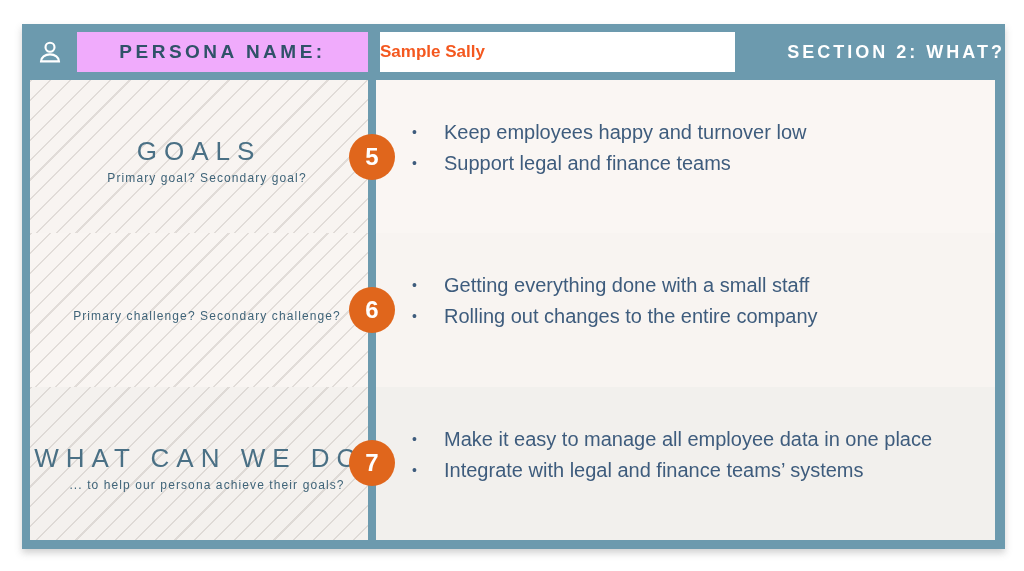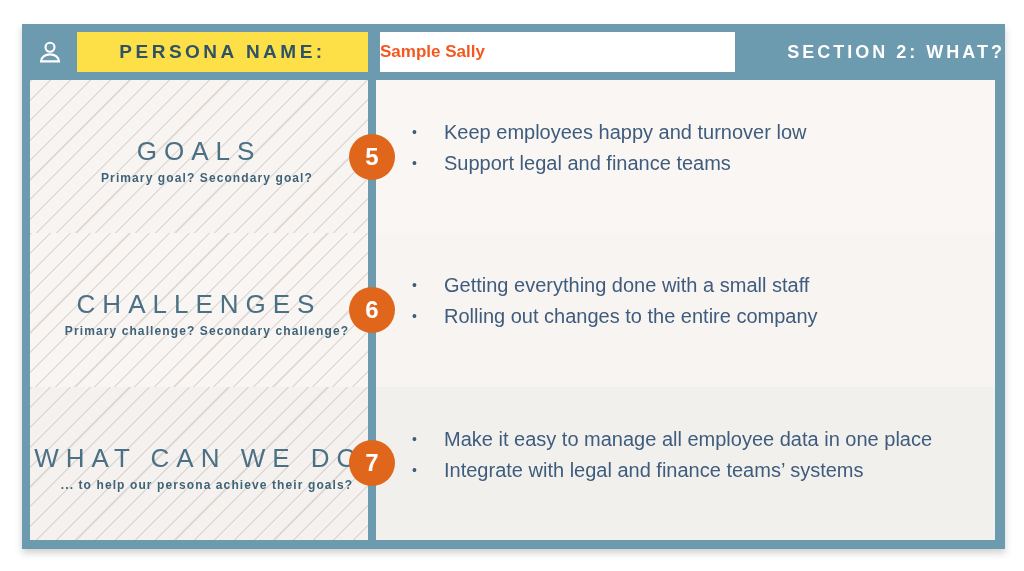--- a/index.html
+++ b/index.html
@@ -8,21 +8,21 @@
   .frame {
     position:absolute; left:22px; top:24px; width:983px; height:525px;
     background:#6c9aae;
     box-shadow:0 4px 7px rgba(90,90,90,0.28);
   }
 
   
   .header { position:absolute; top:0; left:0; right:0; height:56px; }
   .icon-cell { position:absolute; left:0; top:0; width:55px; height:56px; display:flex; align-items:center; justify-content:center; }
   .persona-label-box {
-    position:absolute; left:55px; top:8px; width:291px; height:40px; background:#fde047;
+    position:absolute; left:55px; top:8px; width:291px; height:40px; background:#f0abfc;
     display:flex; align-items:center; justify-content:center;
   }
   .persona-label-box span {
     color:#2f5268; font-size:19px; font-weight:bold; letter-spacing:3.5px;
   }
   .persona-value-box {
     position:absolute; left:358px; top:8px; width:355px; height:40px; background:#ffffff;
     display:flex; align-items:center; justify-content:flex-start;
   }
   .persona-value-box span { color:#f4581f; font-size:17px; font-weight:bold; }
@@ -51,21 +51,21 @@
   .r2 .row-left  { background-color:#f9f5f2; }
   .r2 .row-right { background-color:#f8f4f1; }
   .r3 .row-left  { background-color:#f4f1ee; }
   .r3 .row-right { background-color:#f2f0ed; }
 
   .row-title {
     color:#4a7085; font-size:26px; font-weight:400; letter-spacing:7px; line-height:1.15;
     white-space:nowrap;
   }
   .row-sub {
-    color:#3e6378; font-size:12px; font-weight:bold; letter-spacing:1.1px; line-height:1.35;
+    color:#3e6378; font-size:12px; font-weight:normal; letter-spacing:1.1px; line-height:1.35;
     margin-top:3px; white-space:nowrap;margin-left:16px;
   }
 
   .step-badge {
     position:absolute; left:319px; top:50%; margin-top:-23px;
     width:46px; height:46px; border-radius:50%; background:#e0661c;
     display:flex; align-items:center; justify-content:center; z-index:2;
   }
   .step-badge span { color:#ffffff; font-size:24px; font-weight:bold; }
 
@@ -119,21 +119,20 @@
           </li>
         </ul>
       </div>
       <div class="step-badge">
         <span>5</span>
       </div>
     </div>
 
     <div class="row r2">
       <div class="row-left">
-        <div class="row-title">CHALLENGES</div>
         <div class="row-sub">Primary challenge? Secondary challenge?</div>
       </div>
       <div class="row-divider"></div>
       <div class="row-right">
         <ul class="bullets">
           <li>
             <span class="dot">•</span>
             <span class="txt">Getting everything done with a small staff</span>
           </li>
           <li>

